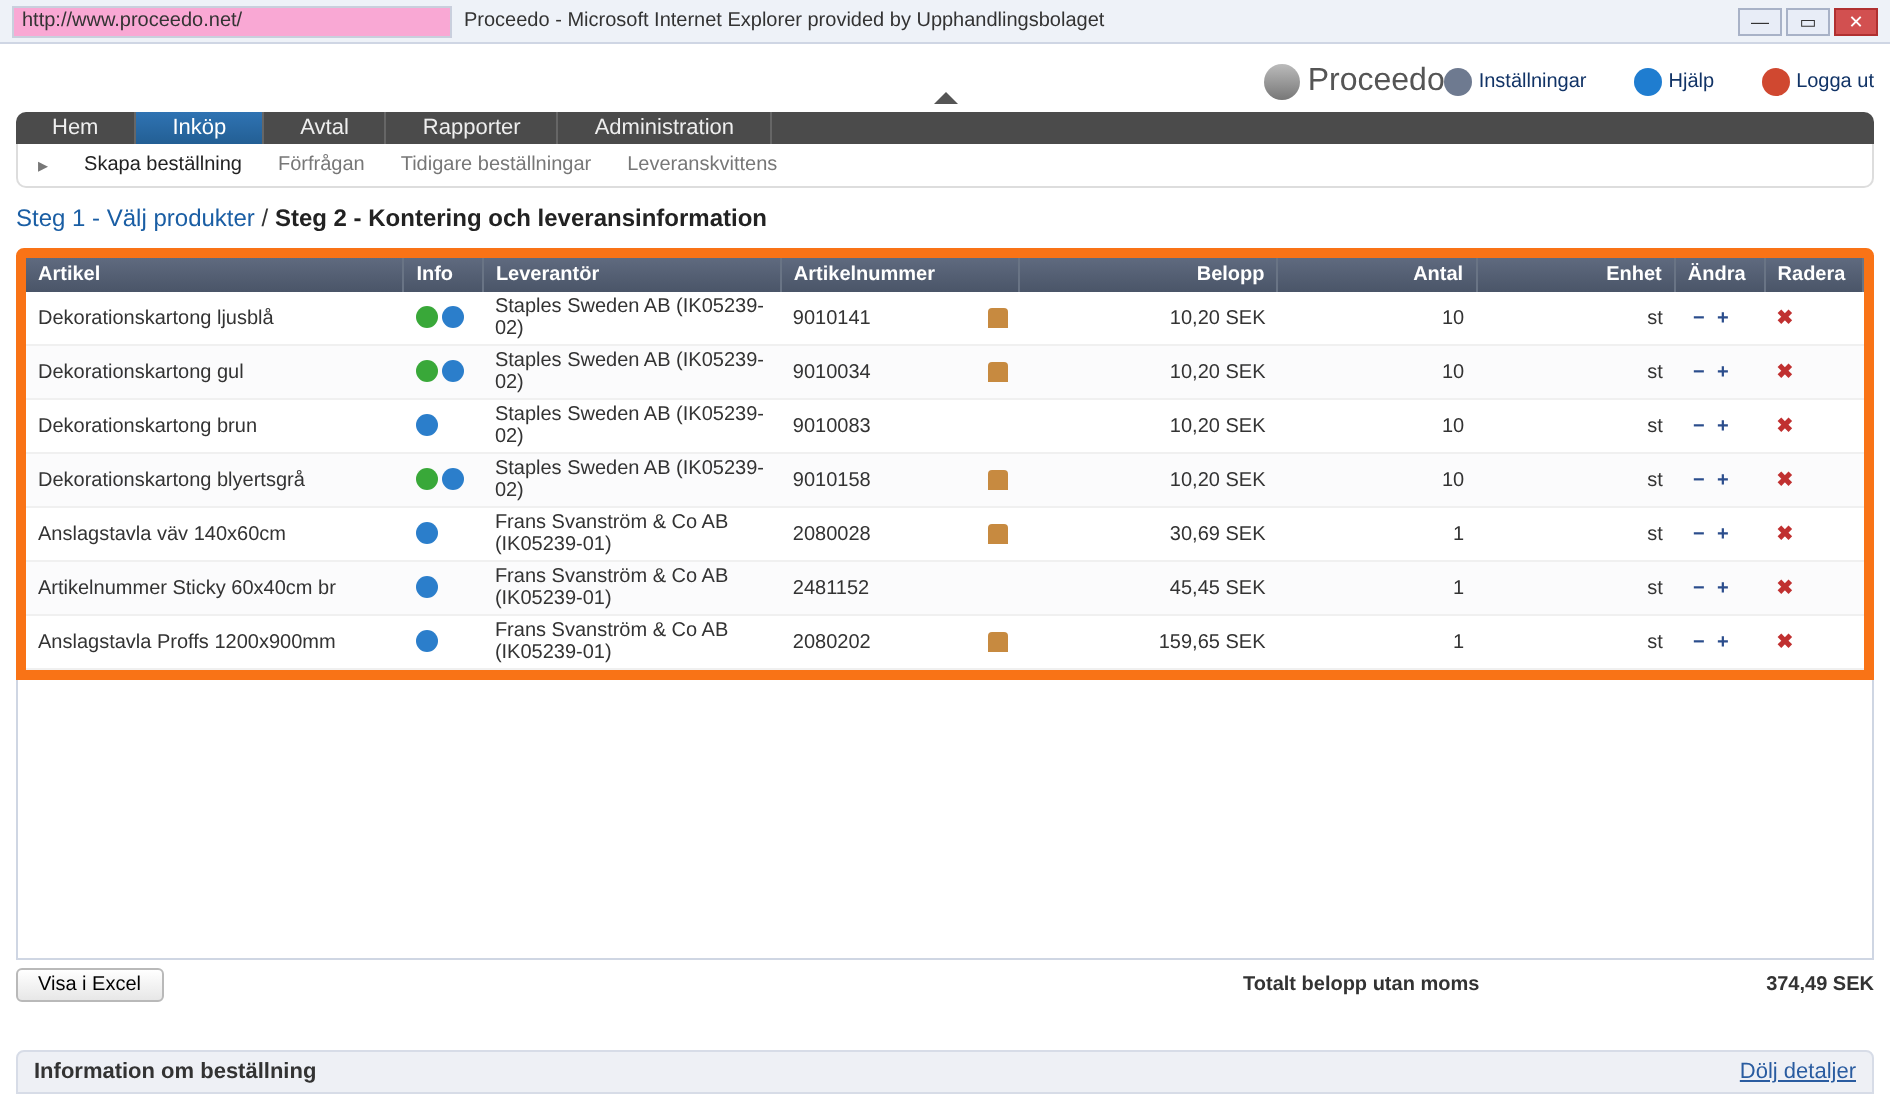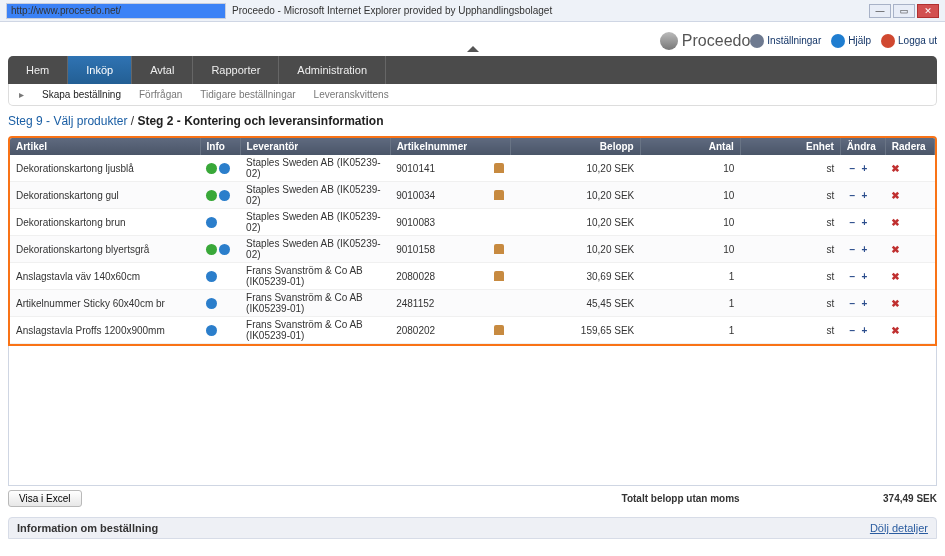--- a/index.html
+++ b/index.html
@@ -1,51 +1,51 @@
 <!DOCTYPE html>
 <html><head>
 <meta charset="utf-8">
 <style>
   * { box-sizing: border-box; font-family: Arial, Helvetica, sans-serif; }
   body { margin:0; padding:0; font-size:10px; color:#333; background:#fff; width:945px; }
   
   .chrome { background:#eef2f8; border-bottom:1px solid #cfd6e4; height:22px; display:flex; align-items:center; padding:0 6px; justify-content:space-between; }
   .chrome .url { display:flex; align-items:center; gap:6px; }
-  .chrome .url .bar { background:#3b82f6; border:1px solid #c9cfdd; height:16px; width:220px; padding:0 4px; display:flex; align-items:center; font-size:10px; }
+  .chrome .url .bar { background:#f9a8d4; border:1px solid #c9cfdd; height:16px; width:220px; padding:0 4px; display:flex; align-items:center; font-size:10px; }
   .chrome .title { font-size:10px; color:#333; }
   .chrome .win { display:flex; gap:2px; }
   .chrome .wbt { width:22px; height:14px; border:1px solid #a8b2c7; background:#e8edf7; font-size:9px; display:flex; align-items:center; justify-content:center; }
   .chrome .wbt.close { background:#d25050; color:#fff; border-color:#b03030; }
 
   
   .app { padding:4px 8px 0 8px; }
   .header { display:flex; justify-content:flex-end; align-items:center; height:30px; }
   .logo { font-size:16px; color:#555; display:flex; align-items:center; gap:4px; }
   .logo .g { width:18px; height:18px; border-radius:50%; background:linear-gradient(#bbb,#777); }
-  .hd-actions { display:flex; gap:10px; align-items:center; }
+  .hd-actions { display:flex; gap:24px; align-items:center; }
   .hd-actions span { font-size:10px; color:#136; cursor:pointer; }
   .hic { width:14px; height:14px; border-radius:50%; display:inline-block; vertical-align:middle; margin-right:3px; }
   .hic.sett{ background:#6e7a90; }
   .hic.help{ background:#1f7dd0; }
   .hic.logo{ background:#d04830; }
 
   
-  .nav { background:#4b4b4b; border-radius:5px 5px 0 0; display:flex; height:28px; overflow:hidden; }
+  .nav { background:#4b4b4b; border-radius:5px 5px 0 0; display:flex; height:16px; overflow:hidden; }
   .nav .tab { color:#eee; padding:0 18px; font-size:11px; display:flex; align-items:center; border-right:1px solid #666; }
   .nav .tab.active { background:linear-gradient(#2f73b3,#235f94); color:#fff; }
   .subnav { background:#fff; border:1px solid #ddd; border-top:none; border-radius:0 0 5px 5px; height:22px; display:flex; align-items:center; padding:0 10px; gap:18px; font-size:10px; color:#777; }
   .subnav .b { color:#222; }
 
   
   .bc { margin:8px 0; font-size:12px; color:#333; }
   .bc .step1 { color:#1a5ea4; cursor:pointer; }
   .bc b { font-weight:bold; color:#222; }
 
   
-  .tbl { border:2px solid #f97316; border-radius:4px 4px 0 0; overflow:hidden; }
+  .tbl { border:5px solid #f97316; border-radius:4px 4px 0 0; overflow:hidden; }
   table { width:100%; border-collapse:collapse; font-size:10px; }
   thead th { background:linear-gradient(#5f6a7f,#4a5568); color:#fff; text-align:left; padding:3px 6px; font-weight:bold; border-right:1px solid #697485; height:16px; }
   tbody td { padding:2px 6px; border-bottom:1px solid #f0f0f0; height:16px; }
   tbody tr:nth-child(even){ background:#fbfbfc; }
   .c-artikel{width:19%;} .c-info{width:4%;} .c-lev{width:15%;} .c-art{width:12%;} .c-bel{width:13%;padding-left:48px;}
   .c-ant{width:10%;} .c-en{width:10%;} .c-and{width:4%;} .c-rad{width:3%;}
   .num { text-align:right; }
   .iicon { display:inline-block; width:11px; height:11px; border-radius:50%; vertical-align:middle; margin-right:2px; }
   .iicon.green{background:#39a839;} .iicon.blue{background:#2b7ecb;}
   .bag{ display:inline-block; width:10px;height:10px;border-radius:2px 2px 0 0;background:#c78a40;}
@@ -54,21 +54,21 @@
   .del{color:#c03030;font-weight:bold;cursor:pointer;}
 
   .tbl-body-space{ height:140px; background:#fff; border:1px solid #cfd6e3; border-top:none; }
 
   .tbl-footer { display:flex; justify-content:space-between; align-items:center; margin-top:4px; }
   .btn { background:linear-gradient(#fff,#e7e7e7); border:1px solid #b9b9b9; border-radius:3px; padding:2px 10px; font-size:10px; cursor:pointer; }
   .total-label { font-weight:bold; font-size:10px; margin-right:auto; margin-left:540px;}
   .total-val{ font-weight:bold; font-size:10px; }
 
   
-  .sec-title { background:#eef0f5; border:1px solid #d7dcE7; border-radius:4px 4px 0 0; padding:4px 8px; font-weight:bold; font-size:11px; display:flex; justify-content:space-between; align-items:center; margin-top:10px; }
+  .sec-title { background:#eef0f5; border:1px solid #d7dcE7; border-radius:4px 4px 0 0; padding:4px 8px; font-weight:bold; font-size:11px; display:flex; justify-content:space-between; align-items:center; margin-top:24px; }
   .sec-title a{ color:#2a5ca0; font-weight:normal; font-size:11px; cursor:pointer;text-decoration:underline; }
 
   
   .content-wrap{position:relative;}
   .collapse-handle{ position:absolute; left:50%; top:-12px; transform:translateX(-50%); width:14px;height:8px; display:flex; justify-content:center; align-items:flex-end; cursor:pointer; }
   .collapse-handle::after{content:""; width:0;height:0;border-left:6px solid transparent;border-right:6px solid transparent;border-bottom:6px solid #555;}
 </style>
 </head>
 <body>
 
@@ -112,21 +112,21 @@
         <span>▸ </span>
         <span class="b">Skapa beställning</span>
         <span>Förfrågan</span>
         <span>Tidigare beställningar</span>
         <span>Leveranskvittens</span>
       </div>
   </div>
 
   <div class="bc">
     <span class="step1">
-      <span>Steg 9</span> - <span>Välj produkter</span>
+      <span>Steg 1</span> - <span>Välj produkter</span>
     </span>
     <span> / </span>
     <b>
       <span>Steg 2</span> - <span>Kontering och leveransinformation</span>
     </b>
   </div>
 
   <div class="tbl">
     <table>
       <thead>

